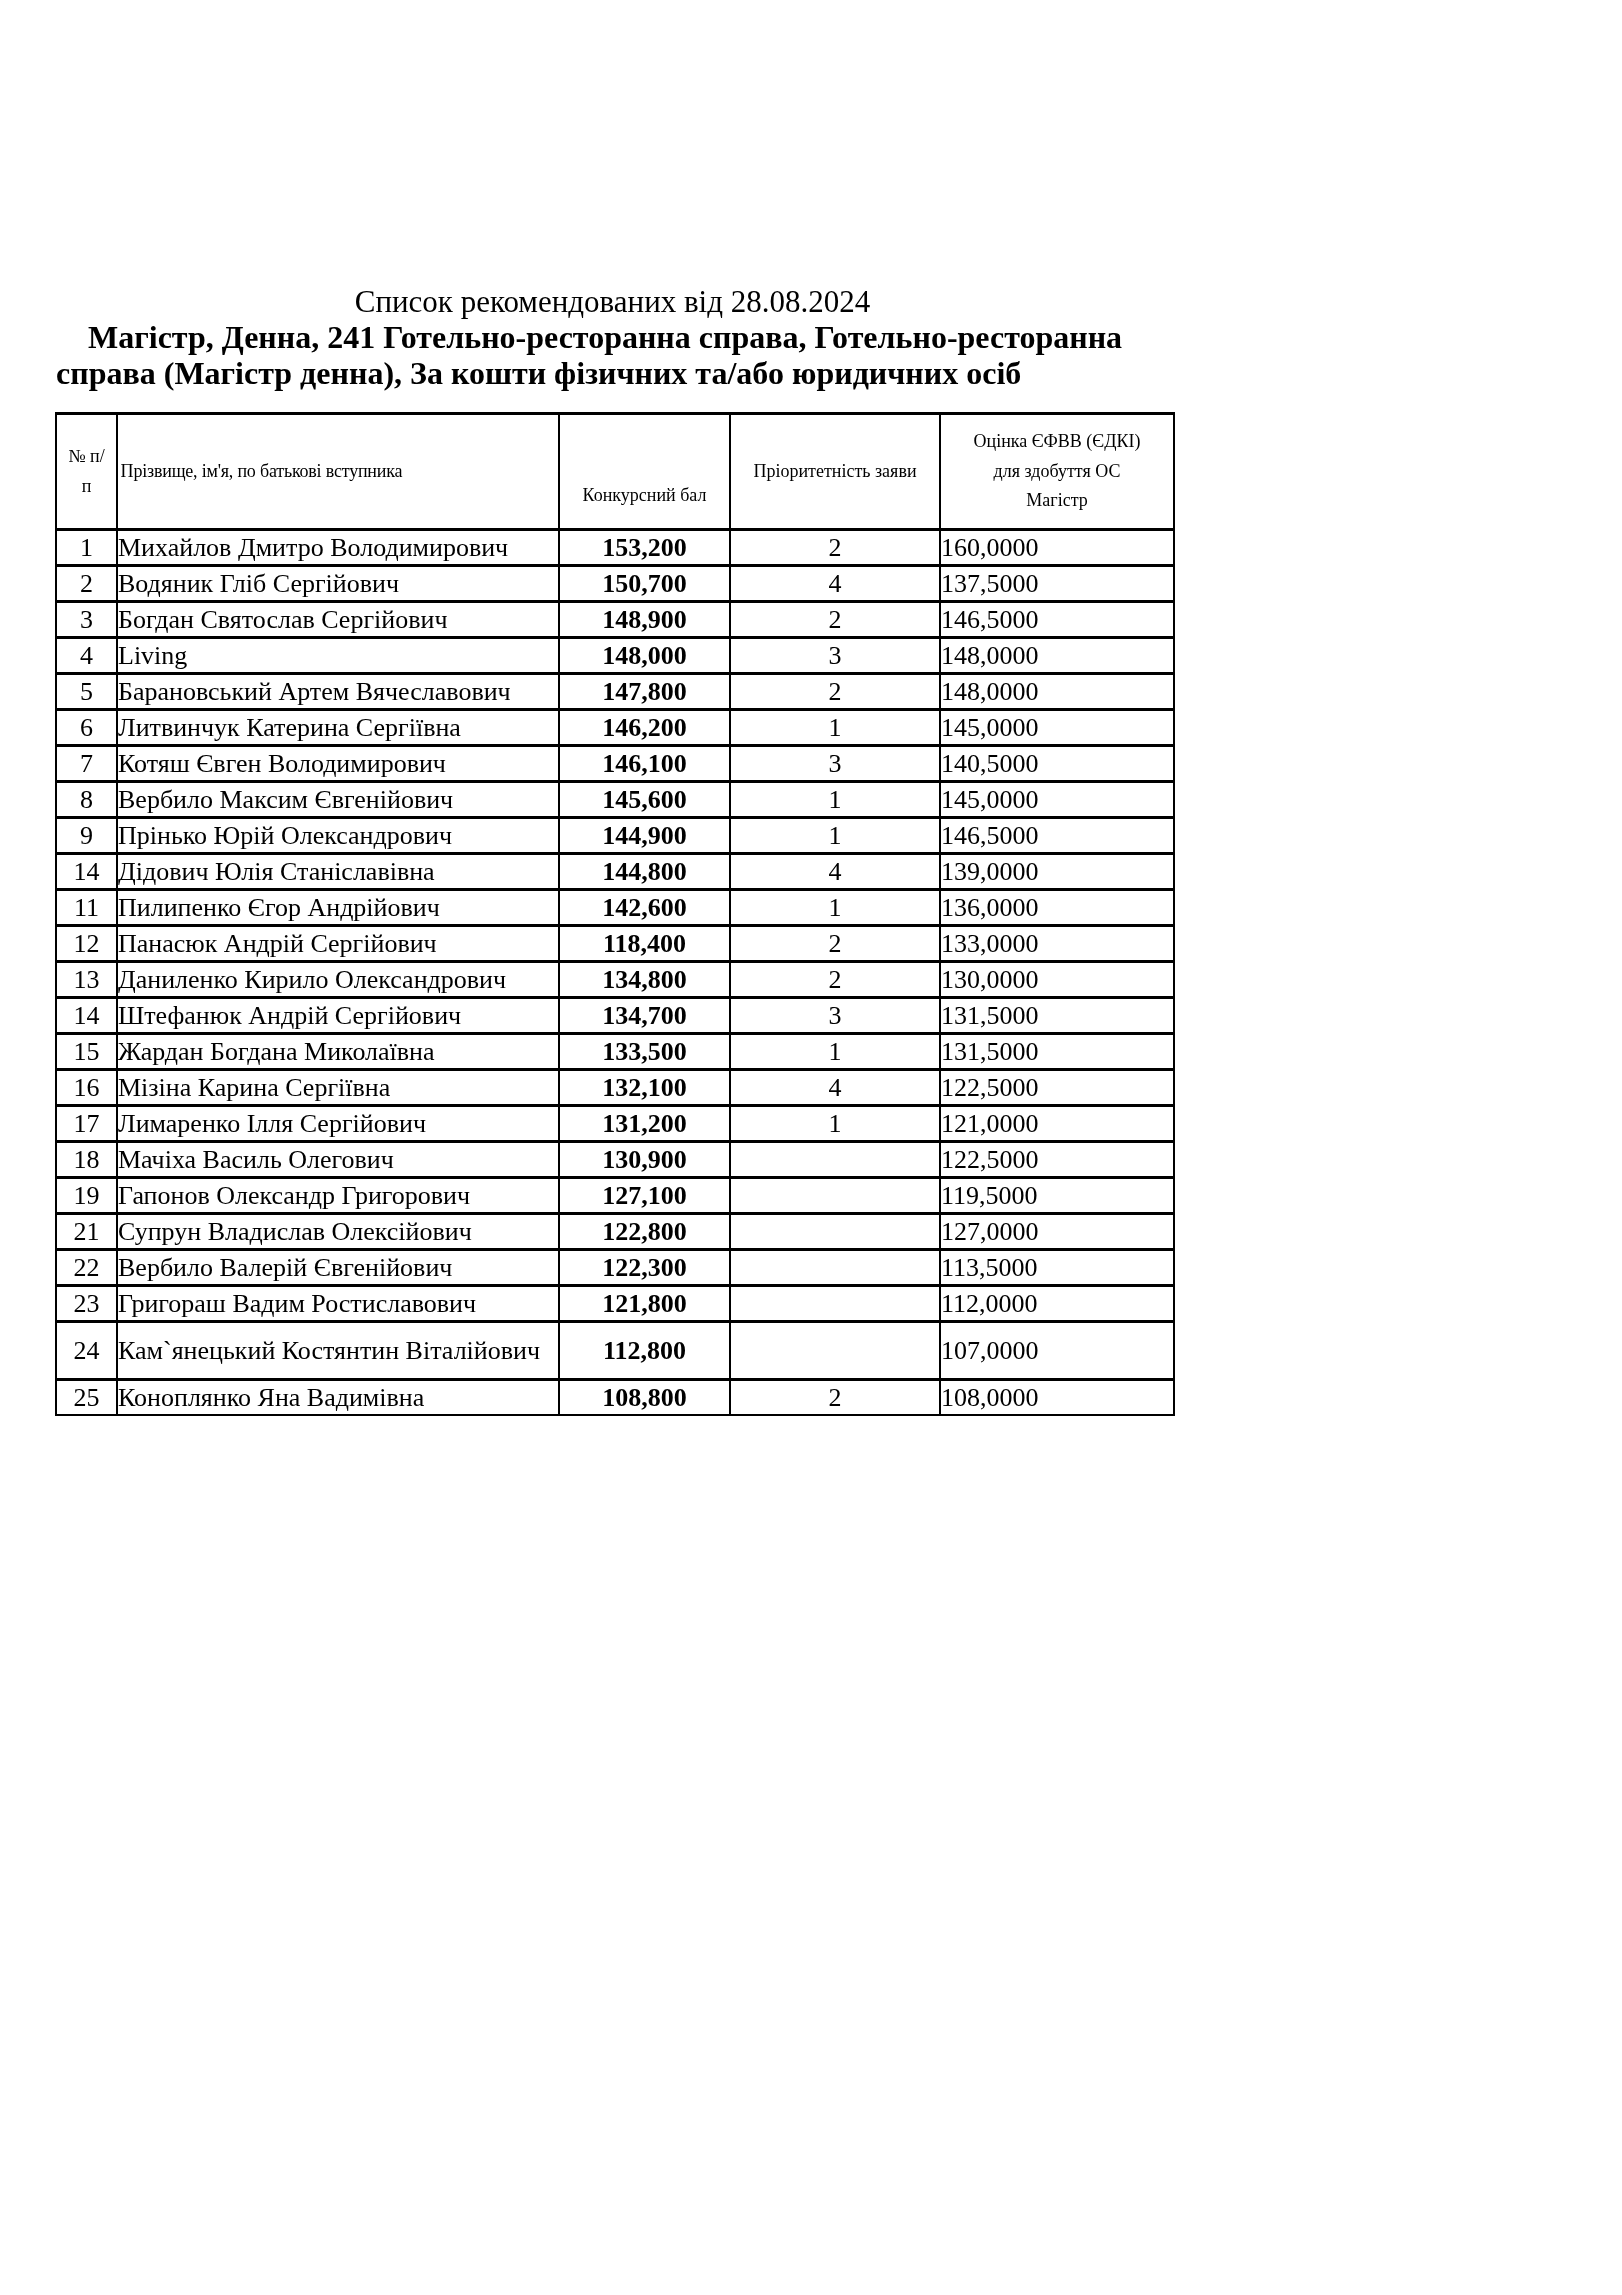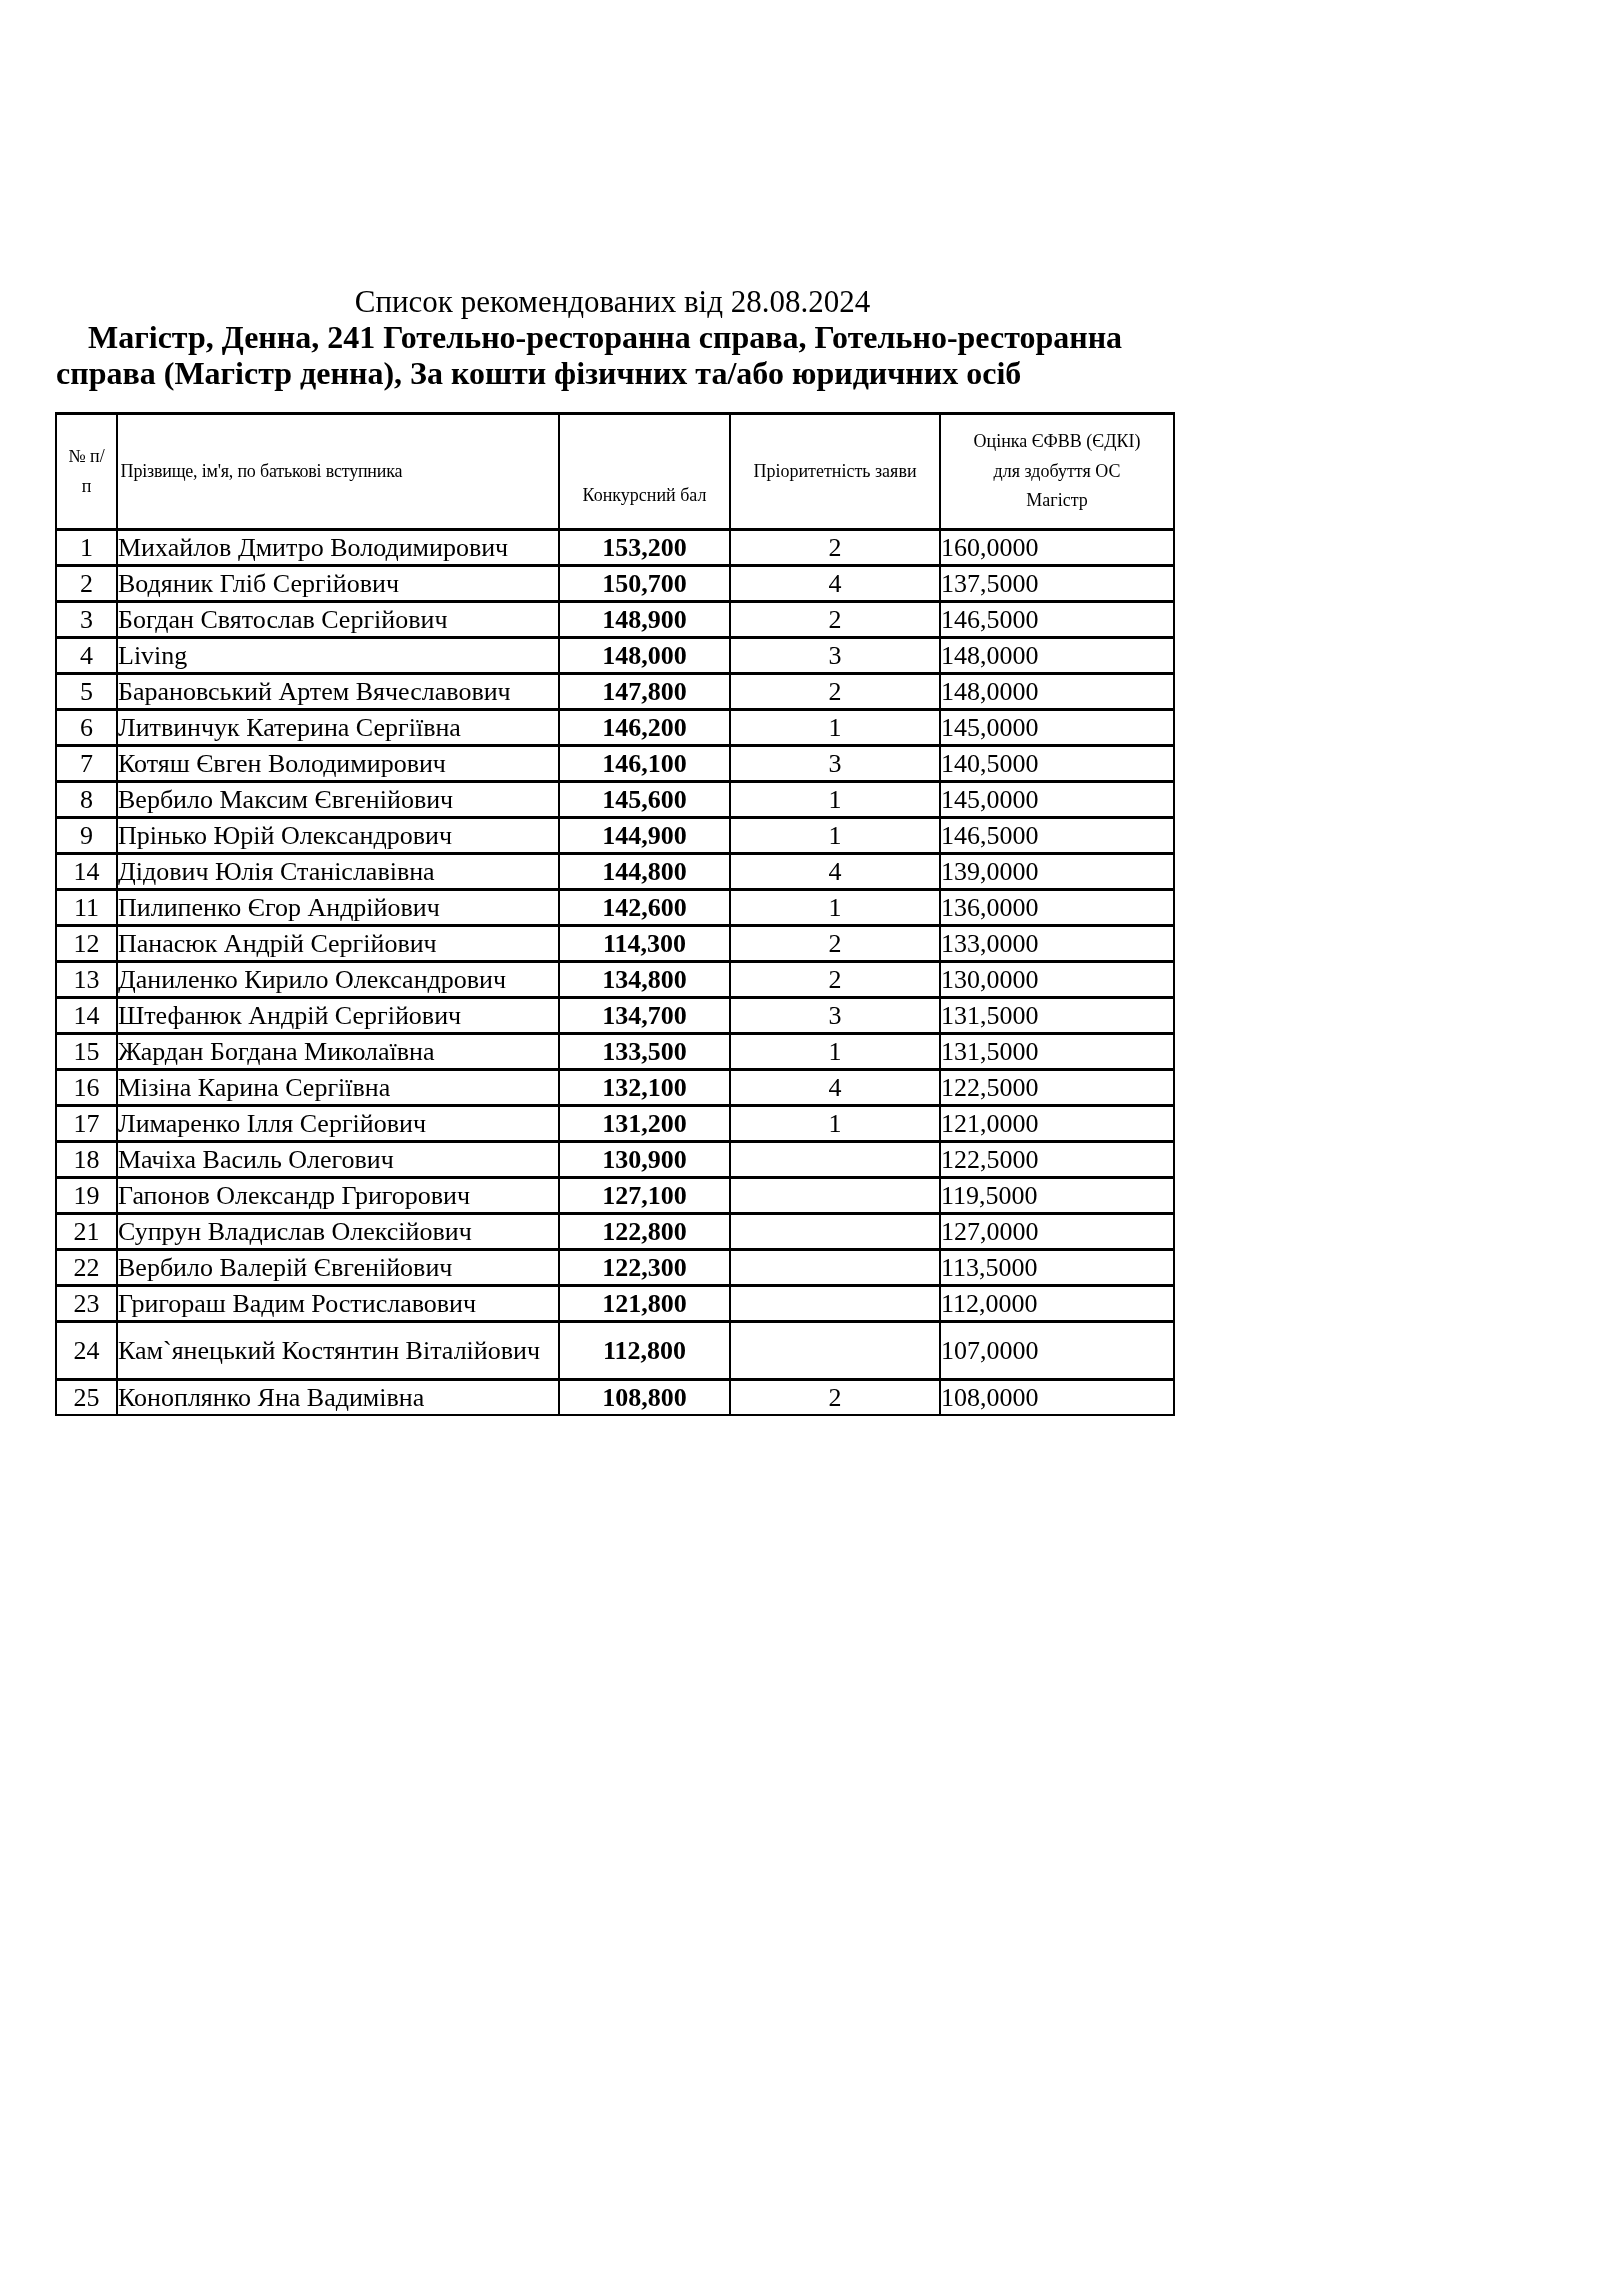--- a/index.html
+++ b/index.html
@@ -142,21 +142,21 @@
       <tr>
         <td class="num">11</td>
         <td class="name">Пилипенко Єгор Андрійович</td>
         <td class="score">142,600</td>
         <td class="prio">1</td>
         <td class="exam">136,0000</td>
       </tr>
       <tr>
         <td class="num">12</td>
         <td class="name">Панасюк Андрій Сергійович</td>
-        <td class="score">114,300</td>
+        <td class="score">118,400</td>
         <td class="prio">2</td>
         <td class="exam">133,0000</td>
       </tr>
       <tr>
         <td class="num">13</td>
         <td class="name">Даниленко Кирило Олександрович</td>
         <td class="score">134,800</td>
         <td class="prio">2</td>
         <td class="exam">130,0000</td>
       </tr>

